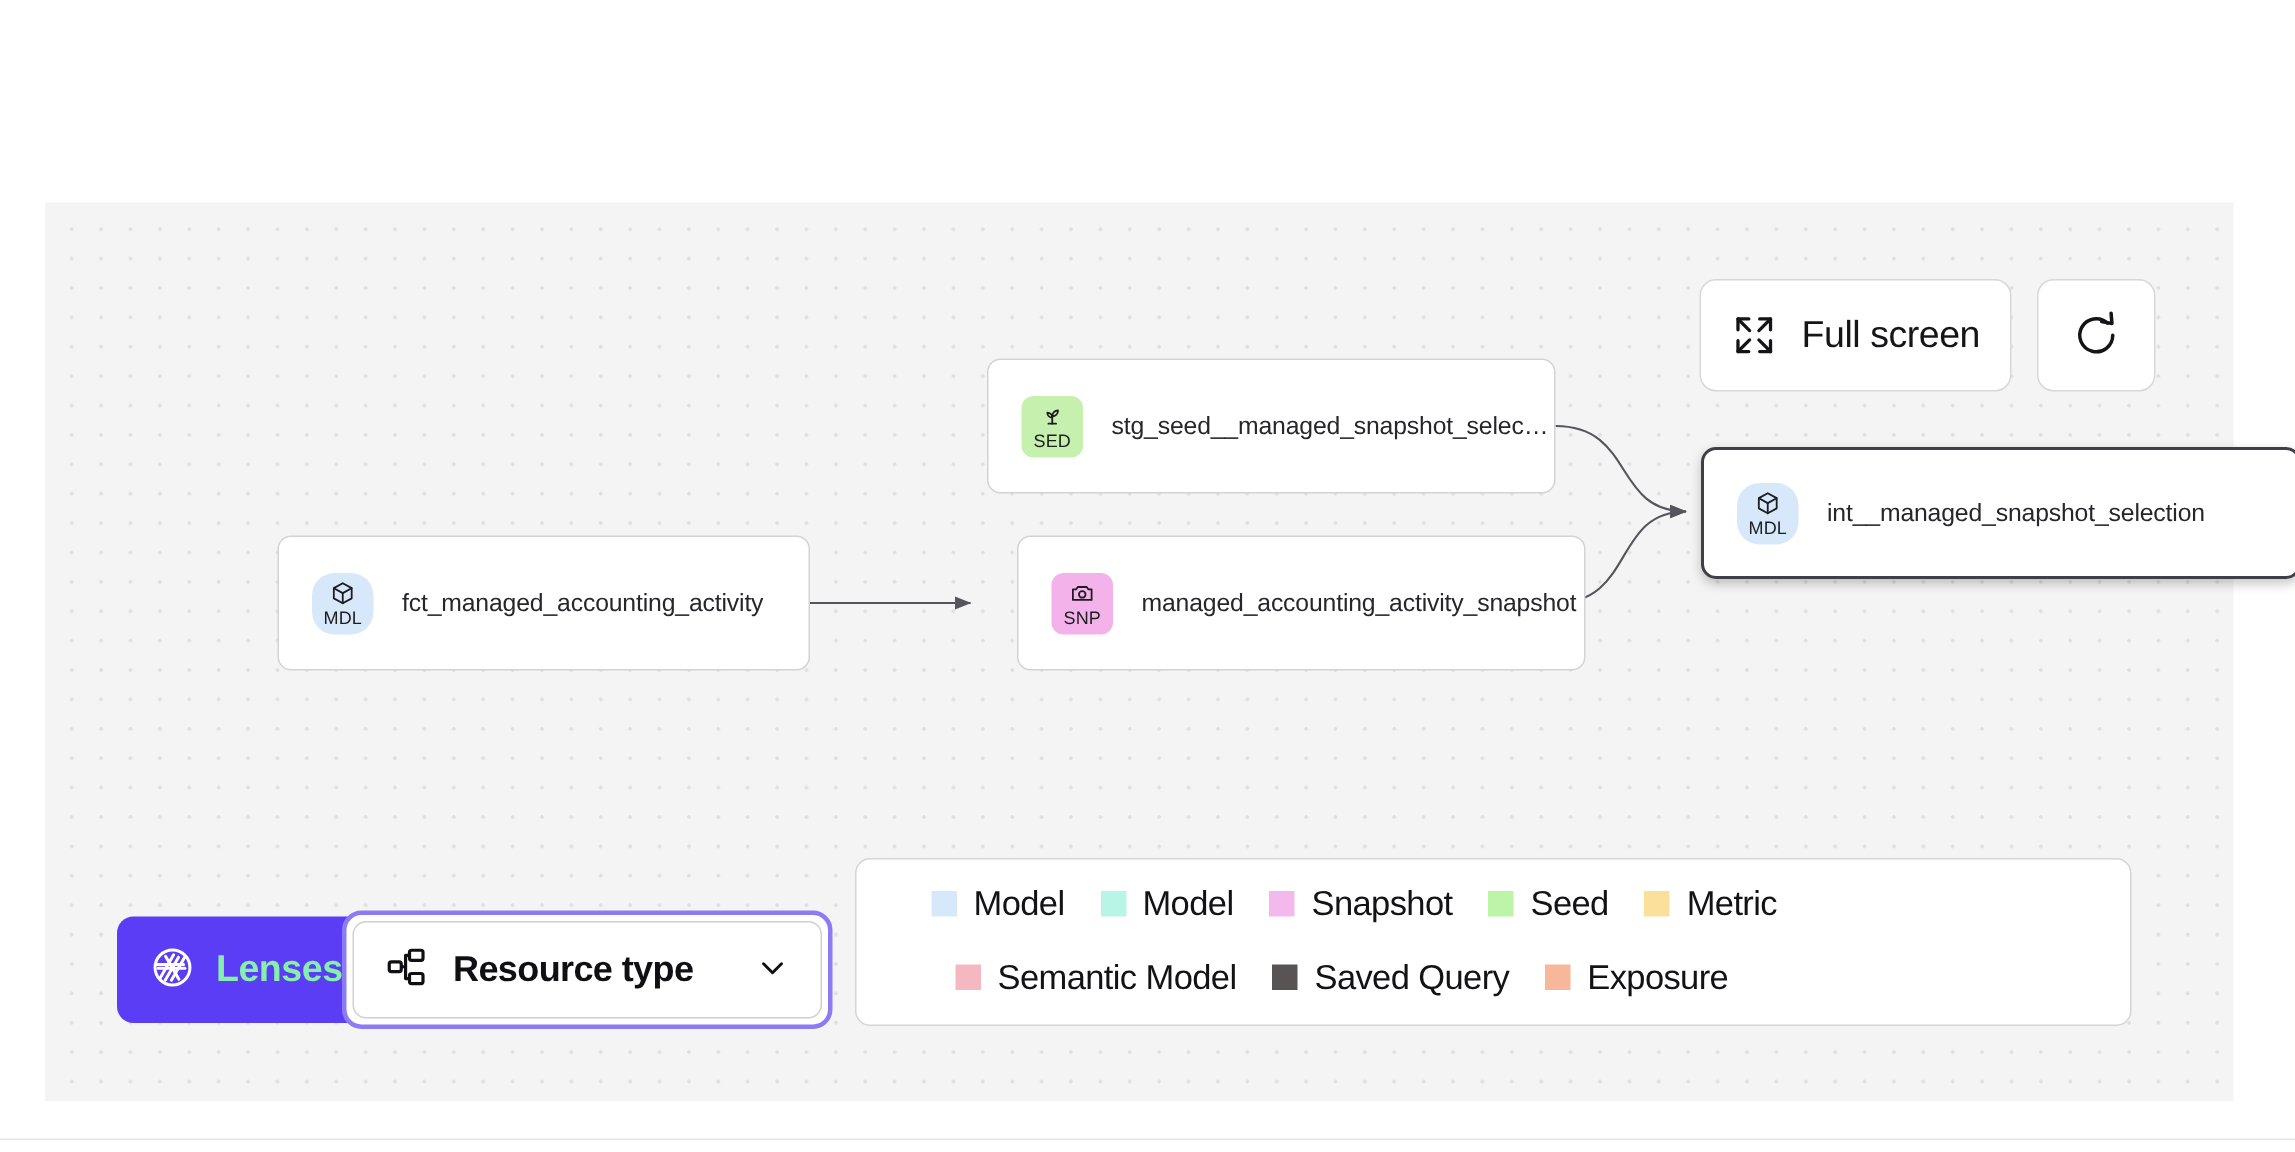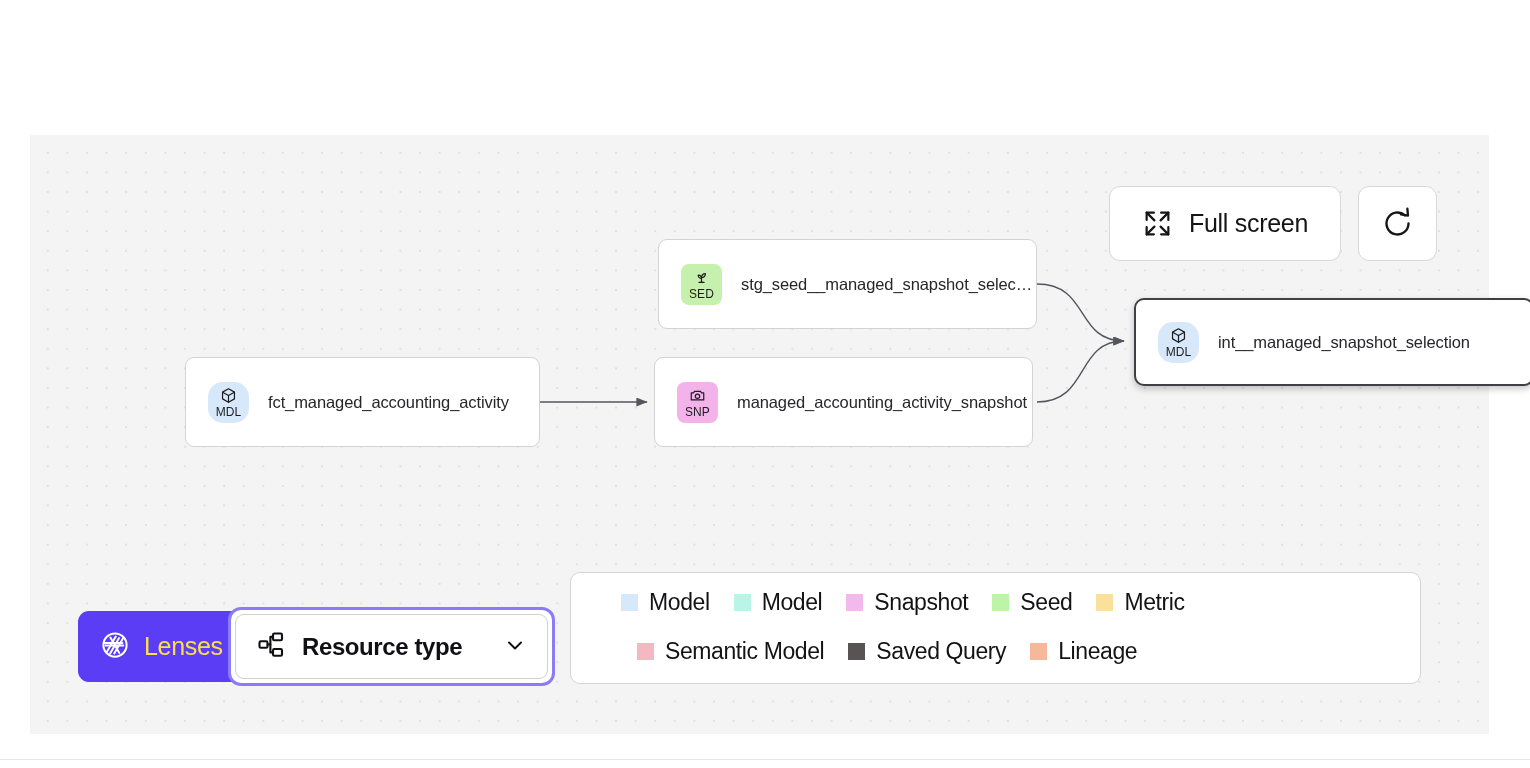--- a/index.html
+++ b/index.html
@@ -73,46 +73,46 @@
   .node-label {
     margin-left: 19px;
     font-size: 16.5px; color: #26262b; font-weight: 400;
     white-space: nowrap; overflow: hidden; text-overflow: ellipsis;
     letter-spacing: -0.1px;
   }
 
   
   #node-fct   { left: 155px;  top: 222px; width: 355px; height: 90px; }
   #node-stg   { left: 628px;  top: 104px; width: 379px; height: 90px; }
-  #node-snp   { left: 624px;  top: 222px; width: 379px; height: 90px; }
+  #node-snp   { left: 648px;  top: 222px; width: 379px; height: 90px; }
   #node-int   { left: 1104px; top: 163px; width: 400px; height: 88px; }
 
   
   .ctrl-row { position: absolute; right: 52px; top: 51px; display: flex; gap: 17px; }
   .ctrl-btn {
     background: #ffffff; border: 1px solid #d8d8dc; border-radius: 11px;
     height: 75px; display: flex; align-items: center; justify-content: center;
-    cursor: pointer; padding: 0 32px; gap: 16px;
+    cursor: pointer; padding: 0 20px; gap: 16px;
   }
   .ctrl-btn.icon-only { width: 79px; padding: 0; }
   .ctrl-btn span.lbl {
     font-size: 25px; font-weight: 400; color: #151518; letter-spacing: -0.3px;
   }
   .ctrl-btn svg { display:block; }
 
   
   .lenses-btn {
     position: absolute; left: 78px; top: 611px;
     height: 71px; background: #5b3df5; border: none;
     border-radius: 11px 0 0 11px;
     display: flex; align-items: center; gap: 14px;
     padding: 0 22px 0 22px; cursor: pointer;
   }
   .lenses-btn .lbl {
-    font-size: 25px; color: #fde047; font-weight: 400; letter-spacing: -0.3px;
+    font-size: 25px; color: #86efac; font-weight: 700; letter-spacing: -0.3px;
   }
   .resource-wrap {
     position: absolute; left: 228px; top: 607px;
     width: 327px; height: 79px;
     border: 3px solid #8b7cf6; border-radius: 13px;
     background: #fff;
     display: flex; align-items: center; justify-content: center;
     padding: 4px;
   }
   .resource-btn {
@@ -319,20 +319,20 @@
       <div class="legend-item">
         <span class="swatch" style="background:#f5b7c0"></span>
         <span class="legend-label">Semantic Model</span>
       </div>
       <div class="legend-item">
         <span class="swatch" style="background:#595454"></span>
         <span class="legend-label">Saved Query</span>
       </div>
       <div class="legend-item">
         <span class="swatch" style="background:#f7b79a"></span>
-        <span class="legend-label">Lineage</span>
+        <span class="legend-label">Exposure</span>
       </div>
     </div>
   </div>
 
   <div class="bottom-divider"></div>
 
 </div>
 
 </body></html>

